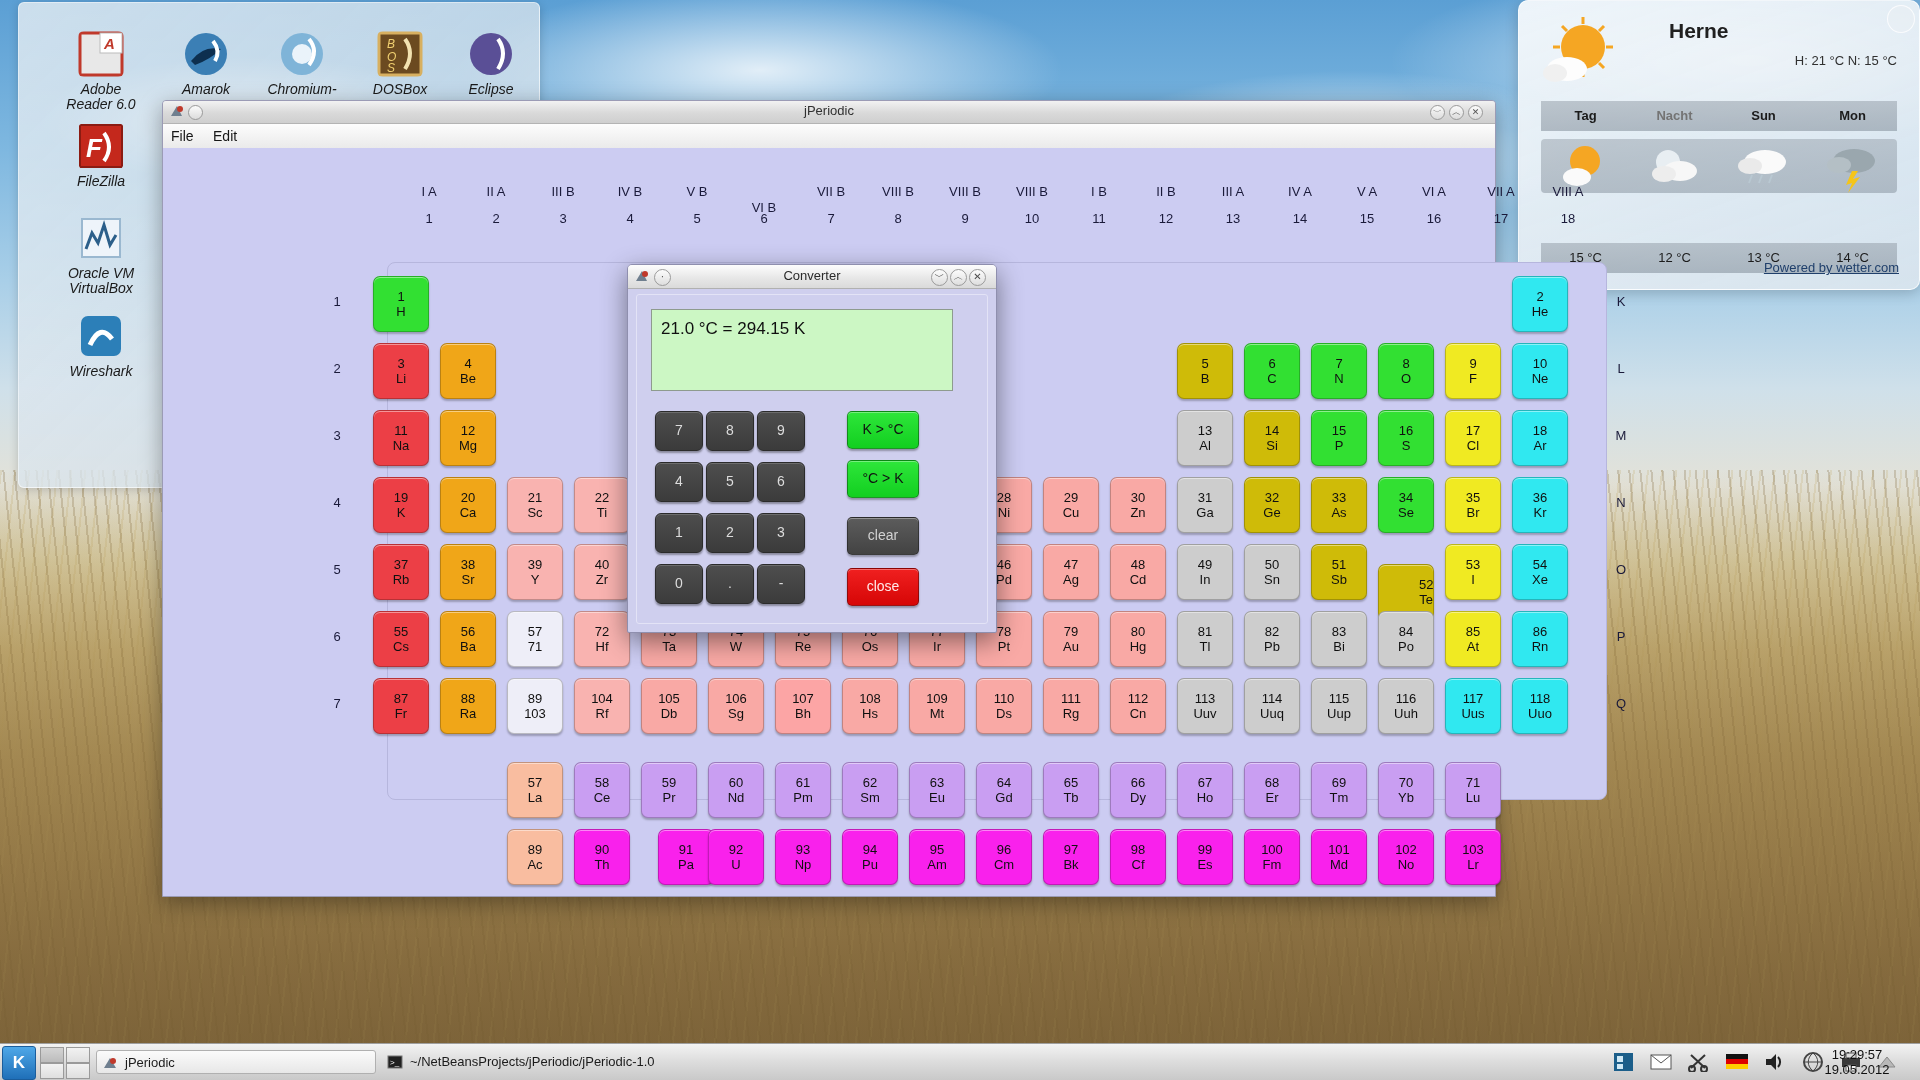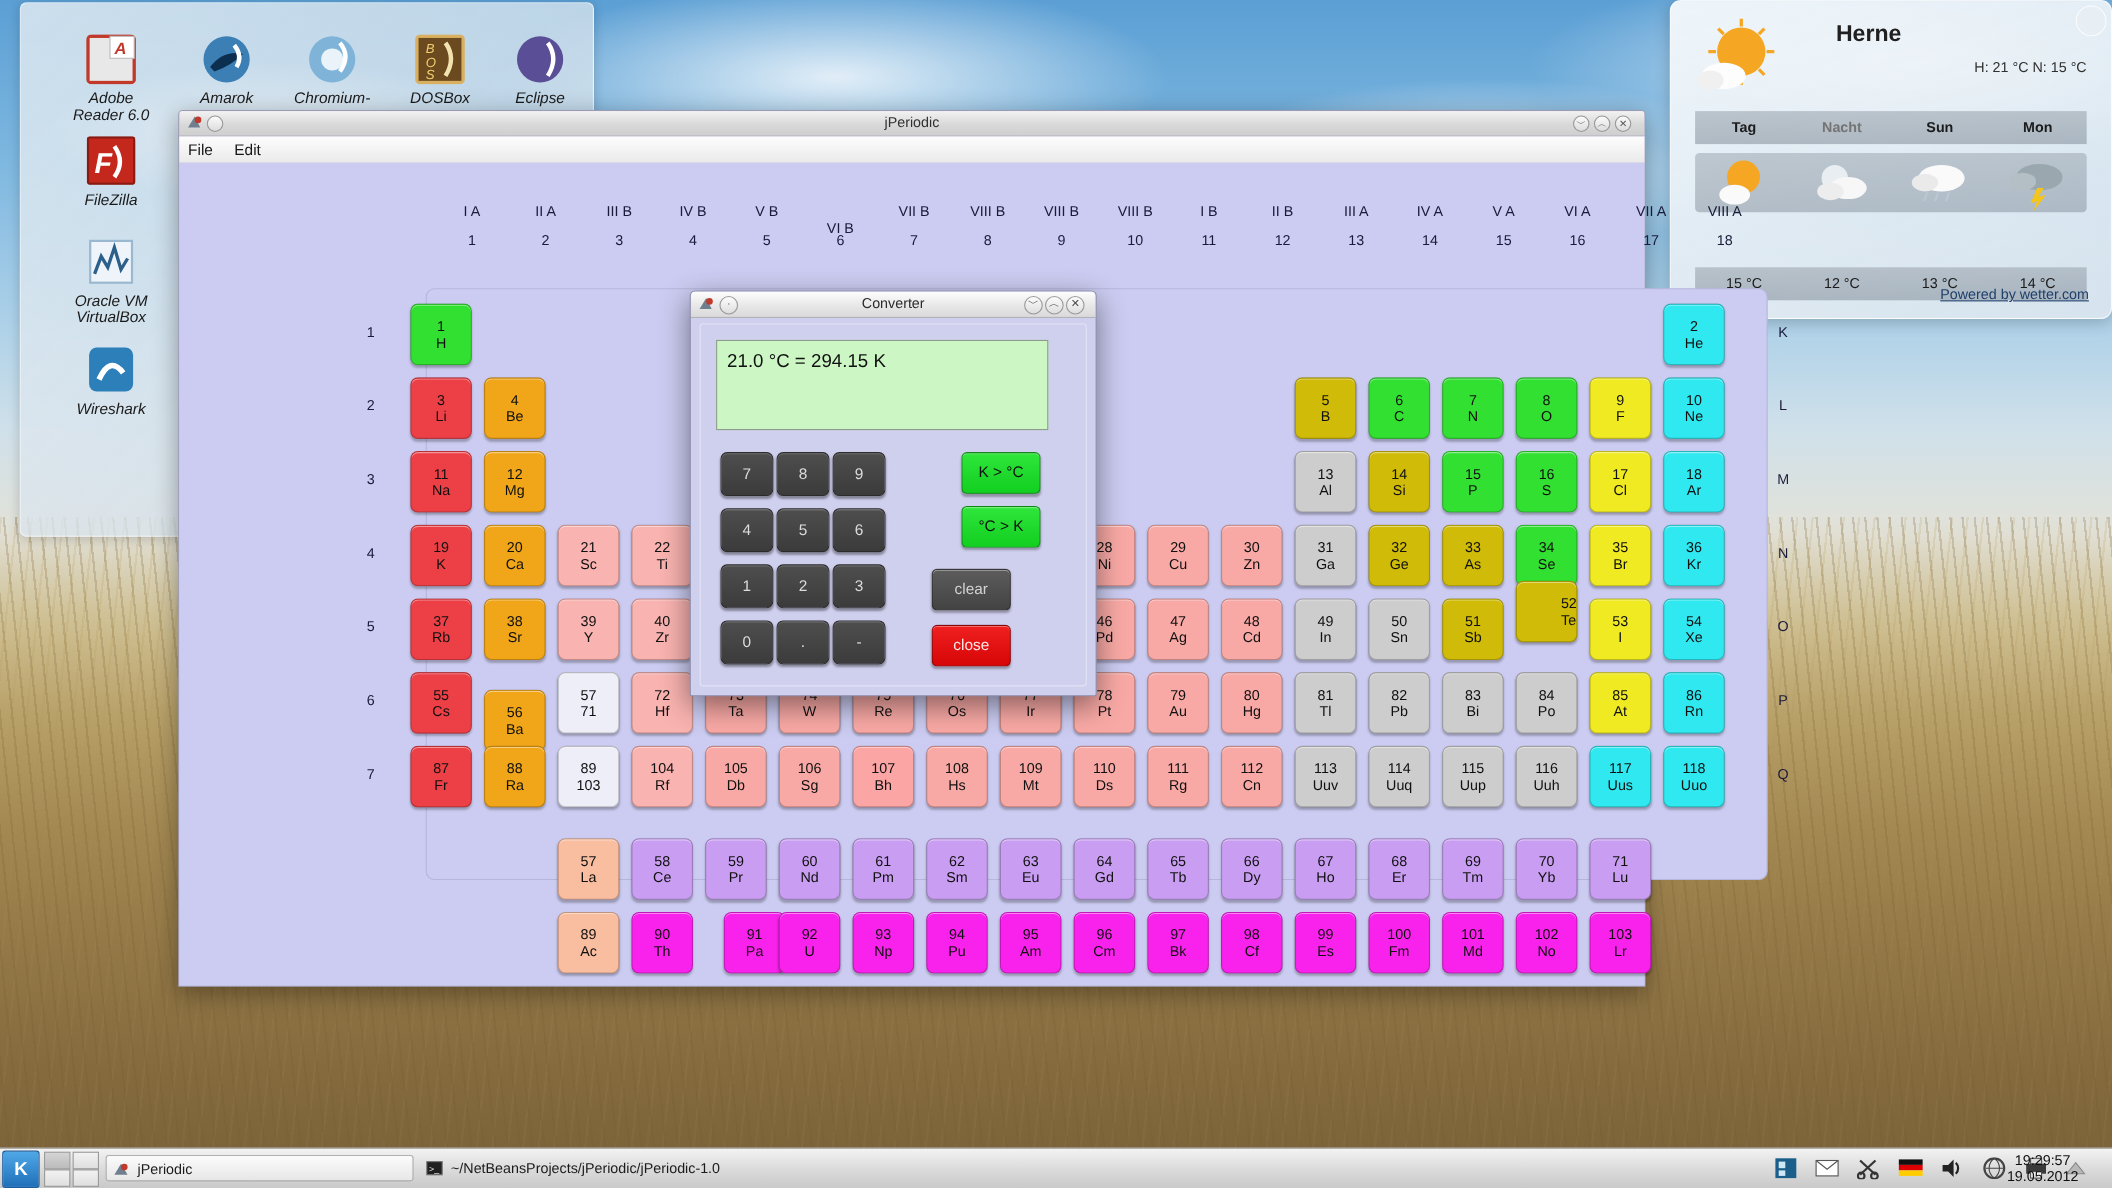--- a/index.html
+++ b/index.html
@@ -108,21 +108,21 @@
   #conv .display{position:absolute;left:14px;top:14px;width:302px;height:82px;
     background:#ccf7c4;border:1px solid #8e9b8e;
     font-size:17px;color:#101010;padding:9px 0 0 9px;box-sizing:border-box;}
   .key{position:absolute;width:46px;height:38px;border-radius:6px;
     background:linear-gradient(to bottom,#4e4e4e,#3b3b3b);border:1px solid #2b2b2b;
     box-shadow:0 2px 2px rgba(0,0,0,.35), inset 0 1px 0 rgba(255,255,255,.18);
     color:#dcdcdc;font-size:14px;text-align:center;line-height:37px;}
   .akey{position:absolute;width:70px;height:36px;border-radius:5px;font-size:14px;
     text-align:center;line-height:35px;border:1px solid rgba(0,0,0,.35);
     box-shadow:0 2px 2px rgba(0,0,0,.3), inset 0 1px 0 rgba(255,255,255,.35);}
-  .akey.green{background:linear-gradient(to bottom,#2ee63a,#12cf20);color:#101010;margin-left:27px;}
+  .akey.green{background:linear-gradient(to bottom,#2ee63a,#12cf20);color:#101010;}
   .akey.gray{background:linear-gradient(to bottom,#5c5c5c,#434343);color:#d2d2d2;}
   .akey.red{background:linear-gradient(to bottom,#f02020,#d60606);color:#ffe9e9;}
 
   
   #taskbar{position:absolute;left:0;bottom:0;width:1920px;height:36px;
     background:linear-gradient(to bottom,#f3f3f3,#dcdcdc 50%,#c9c9c9);
     border-top:1px solid #9f9f9f;}
   #kmenu{position:absolute;left:2px;top:2px;width:32px;height:32px;border-radius:3px;
     background:linear-gradient(to bottom,#4fa8e8,#1f6fb8);border:1px solid #1a5d9c;
     color:#fff;font-size:17px;font-weight:bold;text-align:center;line-height:31px;}
@@ -599,37 +599,37 @@
         <span class="sym">In</span>
       </div>
       <div class="el" style="left: 1081px; top: 396px; background: rgb(205, 205, 205);">
         <span class="num">50</span>
         <span class="sym">Sn</span>
       </div>
       <div class="el" style="left: 1148px; top: 396px; background: rgb(207, 187, 8);">
         <span class="num">51</span>
         <span class="sym">Sb</span>
       </div>
-      <div class="el" style="left: 1215px; top: 380px; background: rgb(207, 187, 8); padding-left: 40px;">
+      <div class="el" style="left: 1215px; top: 416px; background: rgb(207, 187, 8); padding-left: 40px;">
         <span class="num">52</span>
         <span class="sym">Te</span>
       </div>
       <div class="el" style="left: 1282px; top: 396px; background: rgb(240, 234, 34);">
         <span class="num">53</span>
         <span class="sym">I</span>
       </div>
       <div class="el" style="left: 1349px; top: 396px; background: rgb(48, 232, 240);">
         <span class="num">54</span>
         <span class="sym">Xe</span>
       </div>
       <div class="el" style="left: 210px; top: 463px; background: rgb(236, 63, 70);">
         <span class="num">55</span>
         <span class="sym">Cs</span>
       </div>
-      <div class="el" style="left: 277px; top: 463px; background: rgb(240, 166, 24); margin-top: 16px;">
+      <div class="el" style="left: 277px; top: 463px; background: rgb(240, 166, 24);">
         <span class="num">56</span>
         <span class="sym">Ba</span>
       </div>
       <div class="el" style="left: 344px; top: 463px; background: rgb(238, 238, 248);">
         <span class="num">57</span>
         <span class="sym">71</span>
       </div>
       <div class="el" style="left: 411px; top: 463px; background: rgb(249, 179, 176);">
         <span class="num">72</span>
         <span class="sym">Hf</span>

